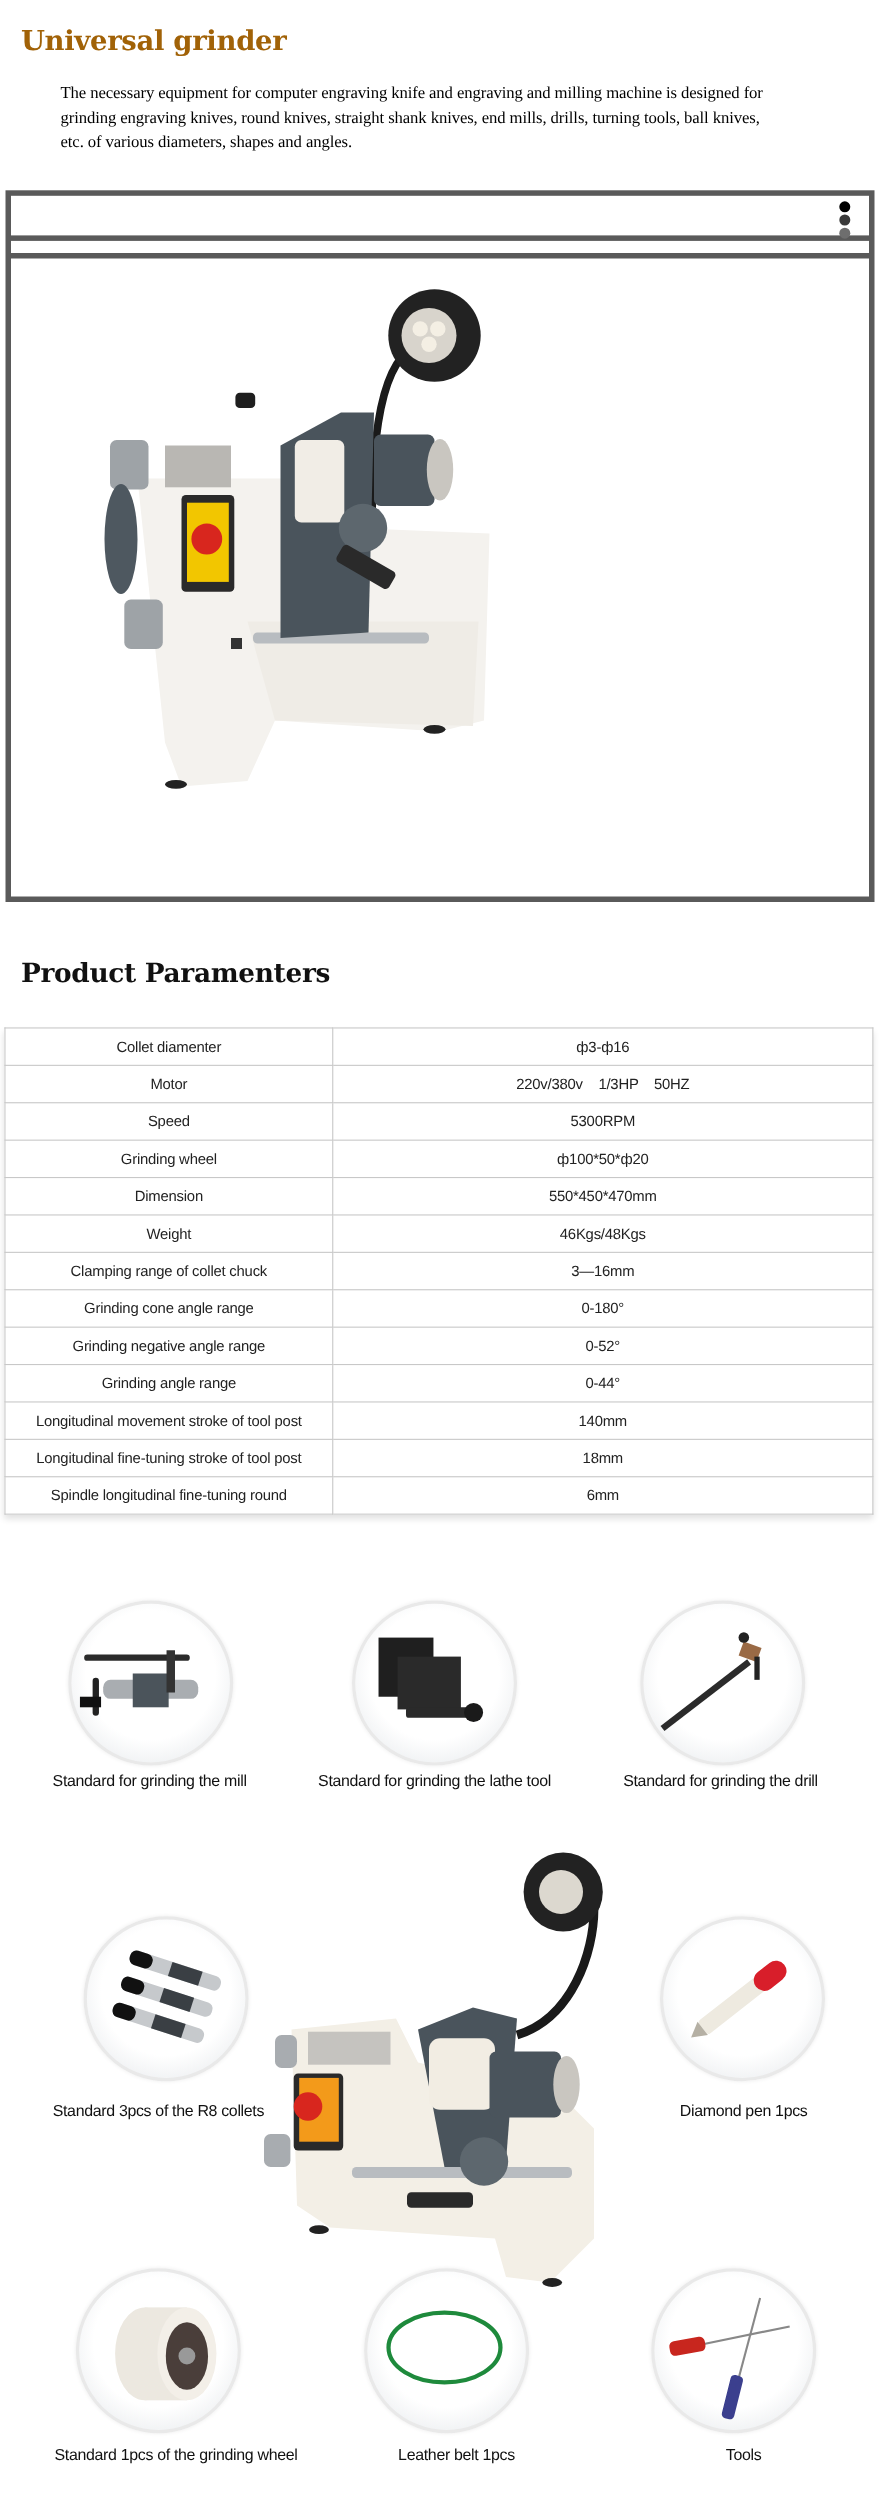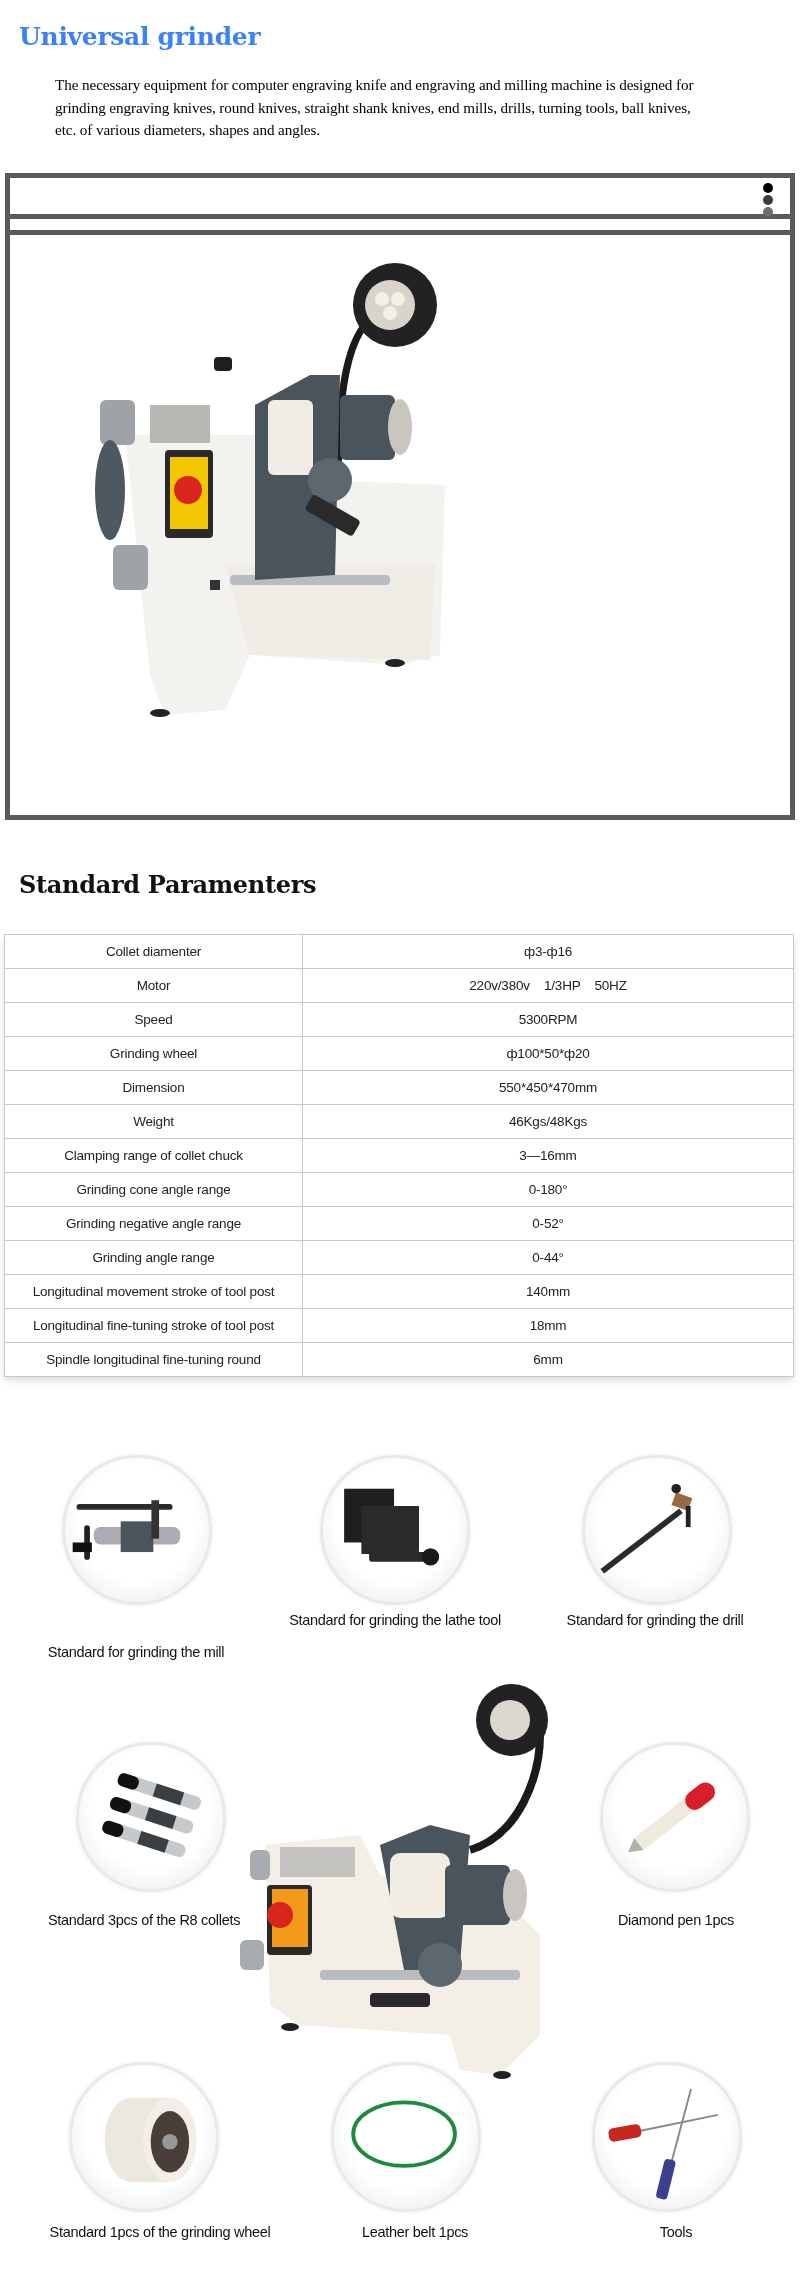--- a/index.html
+++ b/index.html
@@ -2,21 +2,21 @@
 <html><head>
 <meta charset="utf-8">
 <style>
   * { box-sizing: border-box; margin: 0; padding: 0; }
   html, body { width: 800px; height: 2285px; background: #ffffff; overflow: hidden; }
   body { position: relative; font-family: "Liberation Sans", sans-serif; color: #222; }
 
   .title {
     position: absolute; left: 19px; top: 22px;
     font-family: "DejaVu Serif", serif; font-weight: bold; font-size: 25px;
-    color: #3b82f6; letter-spacing: -0.3px;
+    color: #a16207; letter-spacing: -0.3px;
   }
   .intro {
     position: absolute; left: 19px; top: 74px; width: 775px;
     font-family: "Liberation Serif", serif; font-size: 15.2px; line-height: 22.5px;
     color: #000000; letter-spacing: -0.1px; margin-left: 36px;
   }
   .intro p { white-space: nowrap; }
 
   
   .frame {
@@ -108,21 +108,21 @@
       <rect x="295" y="270" width="55" height="18" rx="4" transform="rotate(30 320 280)" fill="#2a2a2a"></rect>
       <rect x="200" y="345" width="10" height="10" fill="#333"></rect>
 
       <rect x="204" y="122" width="18" height="14" rx="4" fill="#1e1e1e"></rect>
       <ellipse cx="150" cy="478" rx="10" ry="4" fill="#222"></ellipse>
       <ellipse cx="385" cy="428" rx="10" ry="4" fill="#222"></ellipse>
     </svg>
   </div>
 </div>
 
-<h2 class="section-title">Standard Paramenters</h2>
+<h2 class="section-title">Product Paramenters</h2>
 
 <table class="params">
   <tbody>
     <tr>
         <td class="k">Collet diamenter</td>
         <td style="white-space:pre">ф3-ф16</td>
       </tr>
     <tr>
         <td class="k">Motor</td>
         <td style="white-space:pre">220v/380v    1/3HP    50HZ</td>
@@ -177,21 +177,21 @@
 <div class="circle" style="left:62px; top:1455px;">
   <svg viewBox="0 0 150 150">
       <rect x="12" y="48" width="100" height="6" rx="3" fill="#2b2b2b"></rect>
       <rect x="30" y="72" width="90" height="18" rx="7" fill="#a9adb1"></rect>
       <rect x="58" y="66" width="34" height="32" fill="#4b545b"></rect>
       <rect x="90" y="44" width="8" height="40" fill="#333"></rect>
       <rect x="20" y="70" width="6" height="36" rx="3" fill="#222"></rect>
       <rect x="8" y="88" width="20" height="10" fill="#111"></rect>
     </svg>
 </div>
-<span class="cap" style="left:136px; top:1612px;margin-top:32px;">Standard for grinding the mill</span>
+<span class="cap" style="left:136px; top:1612px;">Standard for grinding the mill</span>
 
 <div class="circle" style="left:320px; top:1455px;">
   <svg viewBox="0 0 150 150">
       <rect x="22" y="32" width="52" height="56" fill="#1f1f1f"></rect>
       <rect x="40" y="50" width="60" height="50" fill="#2a2a2a"></rect>
       <rect x="48" y="98" width="60" height="10" rx="3" fill="#2a2a2a"></rect>
       <circle cx="112" cy="103" r="9" fill="#1a1a1a"></circle>
     </svg>
 </div>
 <span class="cap" style="left:395px; top:1612px;text-align:right;">Standard for grinding the lathe tool</span>

